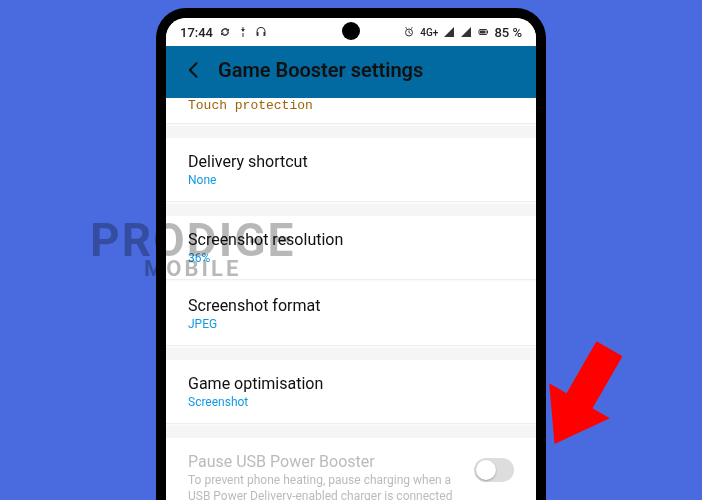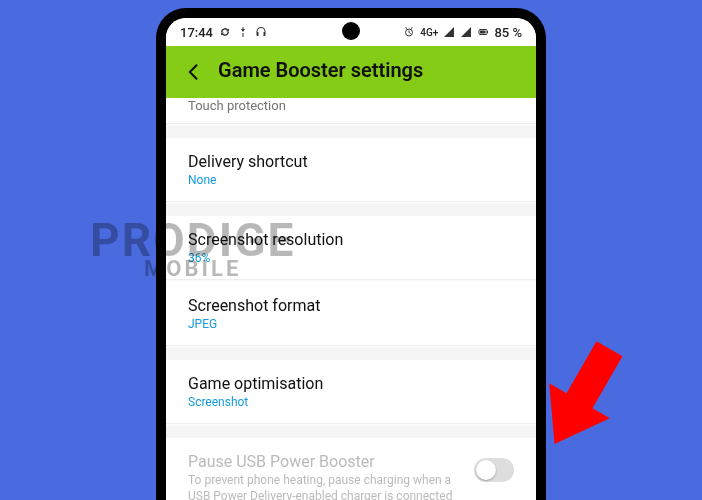--- a/index.html
+++ b/index.html
@@ -45,24 +45,24 @@
     position: absolute;
     left: 50%; top: 14px;
     transform: translateX(-50%);
     width: 18px; height: 18px;
     background: #000; border-radius: 50%;
     z-index: 5;
   }
   .sb-ico { width:12px; height:12px; display:inline-block; }
   .titlebar {
     display: flex;
-    align-items: flex-end;
+    align-items: center;
     gap: 14px;
     padding: 12px 18px 16px;
-    background: #84cc16;
+    background: #0369a1;
   }
   .title {
     font-size: 20px;
     font-weight: 600;
     color: #111;
   }
   .list {
     background: #fafafa;
   }
   .item {
@@ -70,21 +70,21 @@
     background: #fff;
     border-bottom: 1px solid #eee;
     margin-bottom: 2px;
   }
   .gap { height: 12px; background: #f5f5f5; }
   .item-title { font-size: 16px; color: #111; margin-bottom: 2px; }
   .item-sub { font-size: 12px; color: #139be0; }
   .item-desc { font-size: 12px; color: #bbb; line-height: 1.3; }
   .item.disabled .item-title { color: #bbb; }
   .item.truncated { padding-top:0; padding-bottom: 10px; }
-  .item.truncated .item-sub { color:#737373; font-size: 13px; }
+  .item.truncated .item-sub { color:#a16207; font-size: 13px; font-family: Liberation Mono, monospace; }
   .row { display:flex; justify-content: space-between; align-items:flex-start; }
   .toggle {
     width: 40px; height: 24px;
     background: #ddd;
     border-radius: 12px;
     position: relative;
     flex-shrink: 0;
     margin-top: 6px;
   }
   .toggle-knob {

